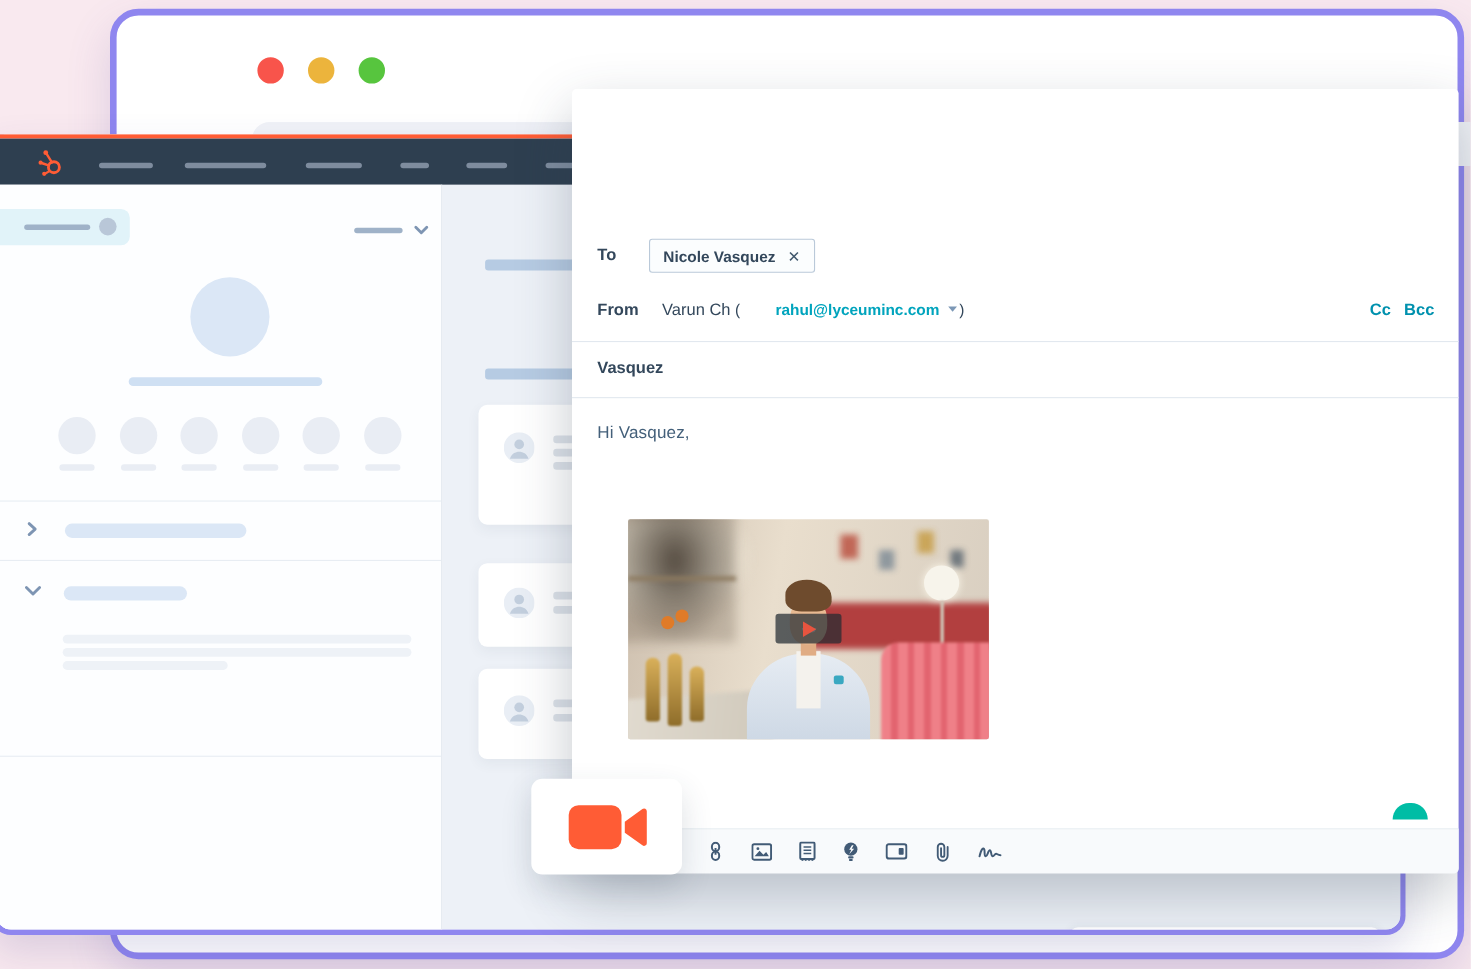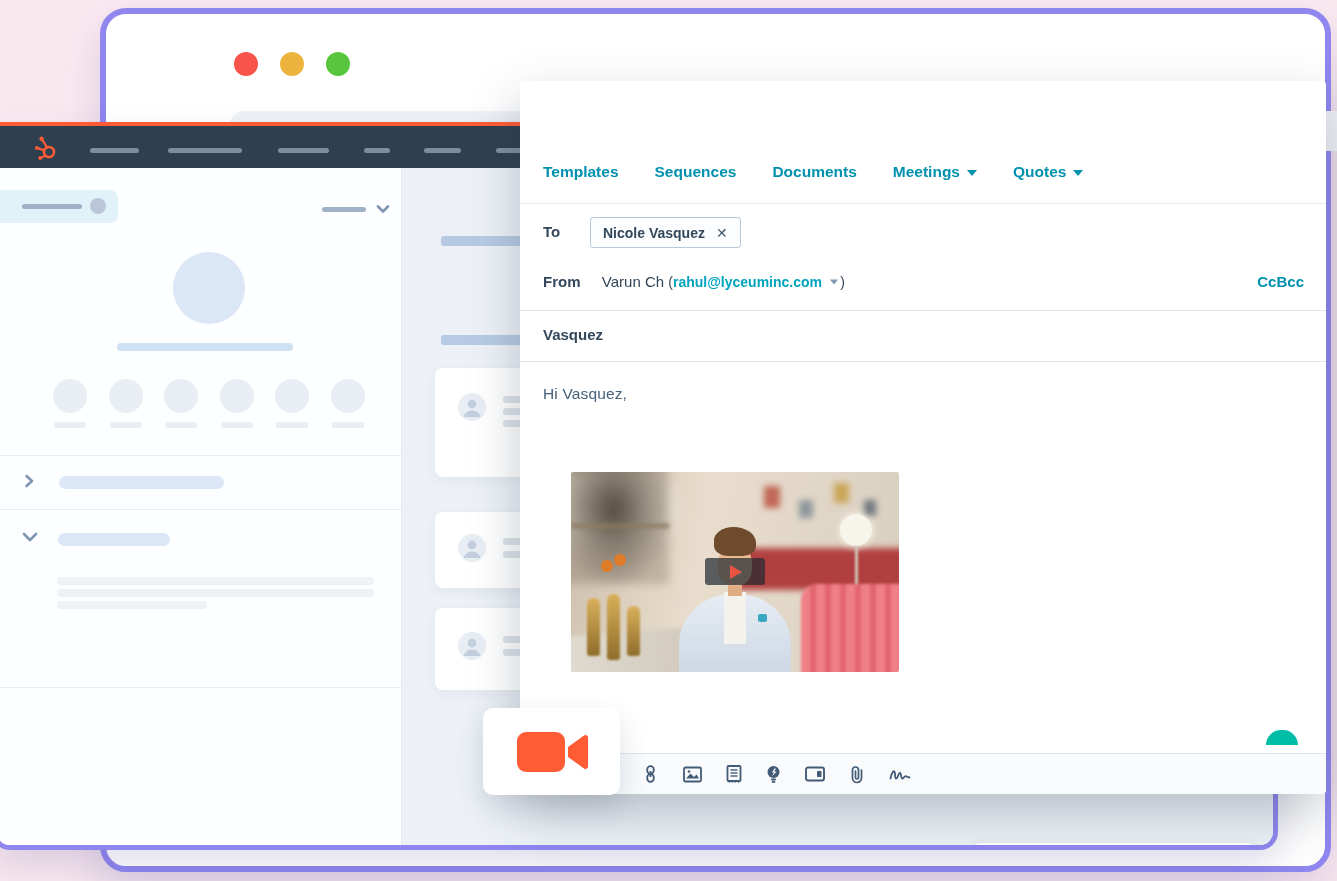--- a/index.html
+++ b/index.html
@@ -73,21 +73,21 @@
 
   .fieldlabel{color:#33475b;font-size:15px;font-weight:700;}
   .to-chip{
     left:70px;top:136px;height:29px;padding:0 12px;display:flex;align-items:center;gap:11px;
     background:#fbfdfe;border:1px solid #bac9d9;border-radius:3px;
     color:#33475b;font-size:14px;font-weight:700;
   }
   .chipx{color:#42596e;font-size:14px;font-weight:400;cursor:pointer;line-height:1;}
   .fromline{left:23px;top:192px;font-size:15px;color:#33475b;}
   .teal{color:#00a4bd;font-weight:600;}
-  .ccbcc{top:192px;right:22px;font-size:15px;font-weight:700;color:#0091ae;display:flex;gap:0;}
+  .ccbcc{top:192px;right:22px;font-size:15px;font-weight:700;color:#0091ae;display:flex;gap:12px;}
   .hr{left:0;width:100%;height:1px;background:#e2e8ef;}
   .bodytext{color:#44607a;font-size:15.5px;letter-spacing:.15px;}
 
   
   .vthumb{left:51px;top:391px;width:328px;height:200px;border-radius:2px;overflow:hidden;background:linear-gradient(100deg,#cdbfae,#e9decd 40%,#d8cec0);cursor:pointer;}
   .vt{position:absolute;}
   .vt-bokeh{inset:0;
     background-image:
       radial-gradient(circle at 67% 8%,  #f3d79e 0 7px, rgba(0,0,0,0) 8px),
       radial-gradient(circle at 75% 14%, #f0cf92 0 6px, rgba(0,0,0,0) 7px),
@@ -257,51 +257,32 @@
 
         <div class="abs replycard">
           
         </div>
       </div>
     </div>
   </div>
 
   <div class="abs modal">
 
-    <div class="abs tabsrow">
-      <span class="tab">
-          <span>Templates</span>
-        </span>
-      <span class="tab">
-          <span>Sequences</span>
-        </span>
-      <span class="tab">
-          <span>Documents</span>
-        </span>
-      <span class="tab">
-          <span>Meetings</span>
-          <span class="caret"></span>
-        </span>
-      <span class="tab">
-          <span>Quotes</span>
-          <span class="caret"></span>
-        </span>
-    </div>
 
     <div class="abs fieldlabel" style="left:23px;top:142px;">To</div>
     <div class="abs to-chip">
       <span>Nicole Vasquez</span>
       <span class="chipx">✕</span>
     </div>
 
     <div class="abs fromline">
       <span class="fieldlabel">From</span>
       <span style="display:inline-block;width:13px;"></span>
       <span style="color:#33475b;">Varun Ch</span>
-      <span style="font-size:14px;">(</span><span class="teal" style="font-size:14px;">rahul@lyceuminc.com</span>
+      <span style="font-size:14px;">(</span><span class="teal" style="font-size:14px;margin-left:32px;">rahul@lyceuminc.com</span>
       <span class="caret grey" style="transform:scale(.8);margin:0 1px 2px 3px;"></span><span style="font-size:14px;">)</span>
     </div>
     <div class="abs ccbcc">
       <span>Cc</span>
       <span>Bcc</span>
     </div>
     <div class="abs hr" style="top:229px;"></div>
 
     <div class="abs fieldlabel" style="left:23px;top:245px;">Vasquez</div>
     <div class="abs" style="left:110px;top:238px;width:660px;height:30px;"></div>

